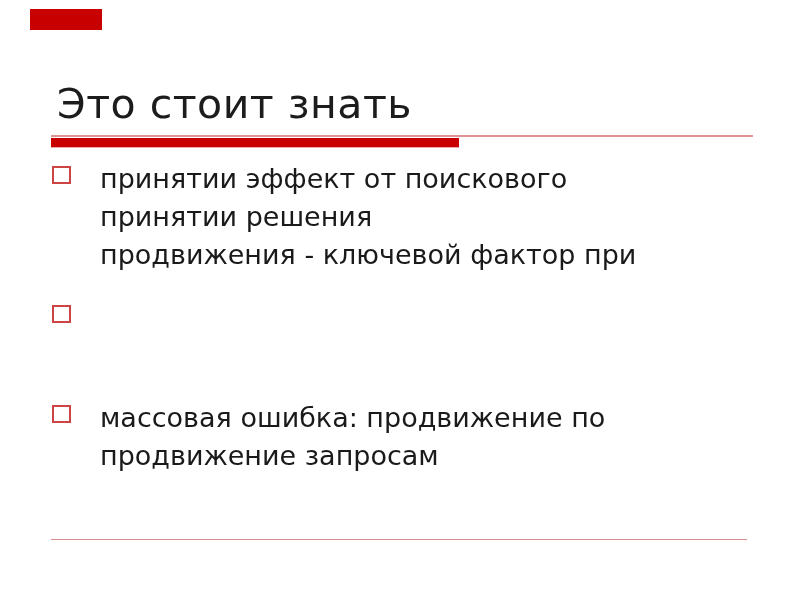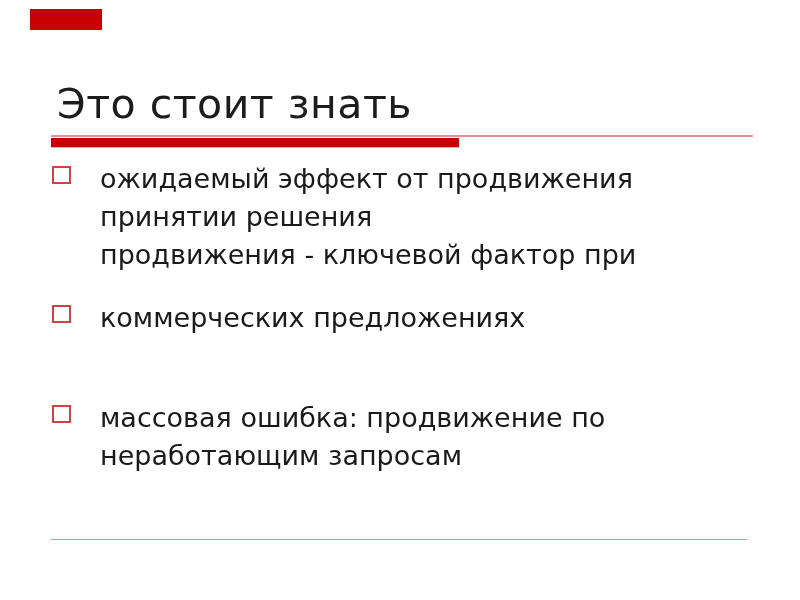--- a/index.html
+++ b/index.html
@@ -94,36 +94,35 @@
   <div class="corner-rect"></div>
 
   <h1 class="slide-title">Это стоит знать</h1>
 
   <div class="title-rule-thin"></div>
   <div class="title-rule-bar"></div>
 
   <div class="bullet-item b1">
     <span class="bullet-square"></span>
     <div class="bullet-text">
-      <div>ожидаемый эффект от продвижения</div>
+      <div>принятии эффект от поискового</div>
       <div>принятии решения</div>
       <div>продвижения - ключевой фактор при</div>
     </div>
   </div>
 
   <div class="bullet-item b2">
     <span class="bullet-square"></span>
     <div class="bullet-text">
-      <div>коммерческих предложениях</div>
     </div>
   </div>
 
   <div class="bullet-item b3">
     <span class="bullet-square"></span>
     <div class="bullet-text">
       <div>массовая ошибка: продвижение по</div>
-      <div>неработающим запросам</div>
+      <div>продвижение запросам</div>
     </div>
   </div>
 
   <div class="footer-rule"></div>
 
 </div>
 
 </body></html>

